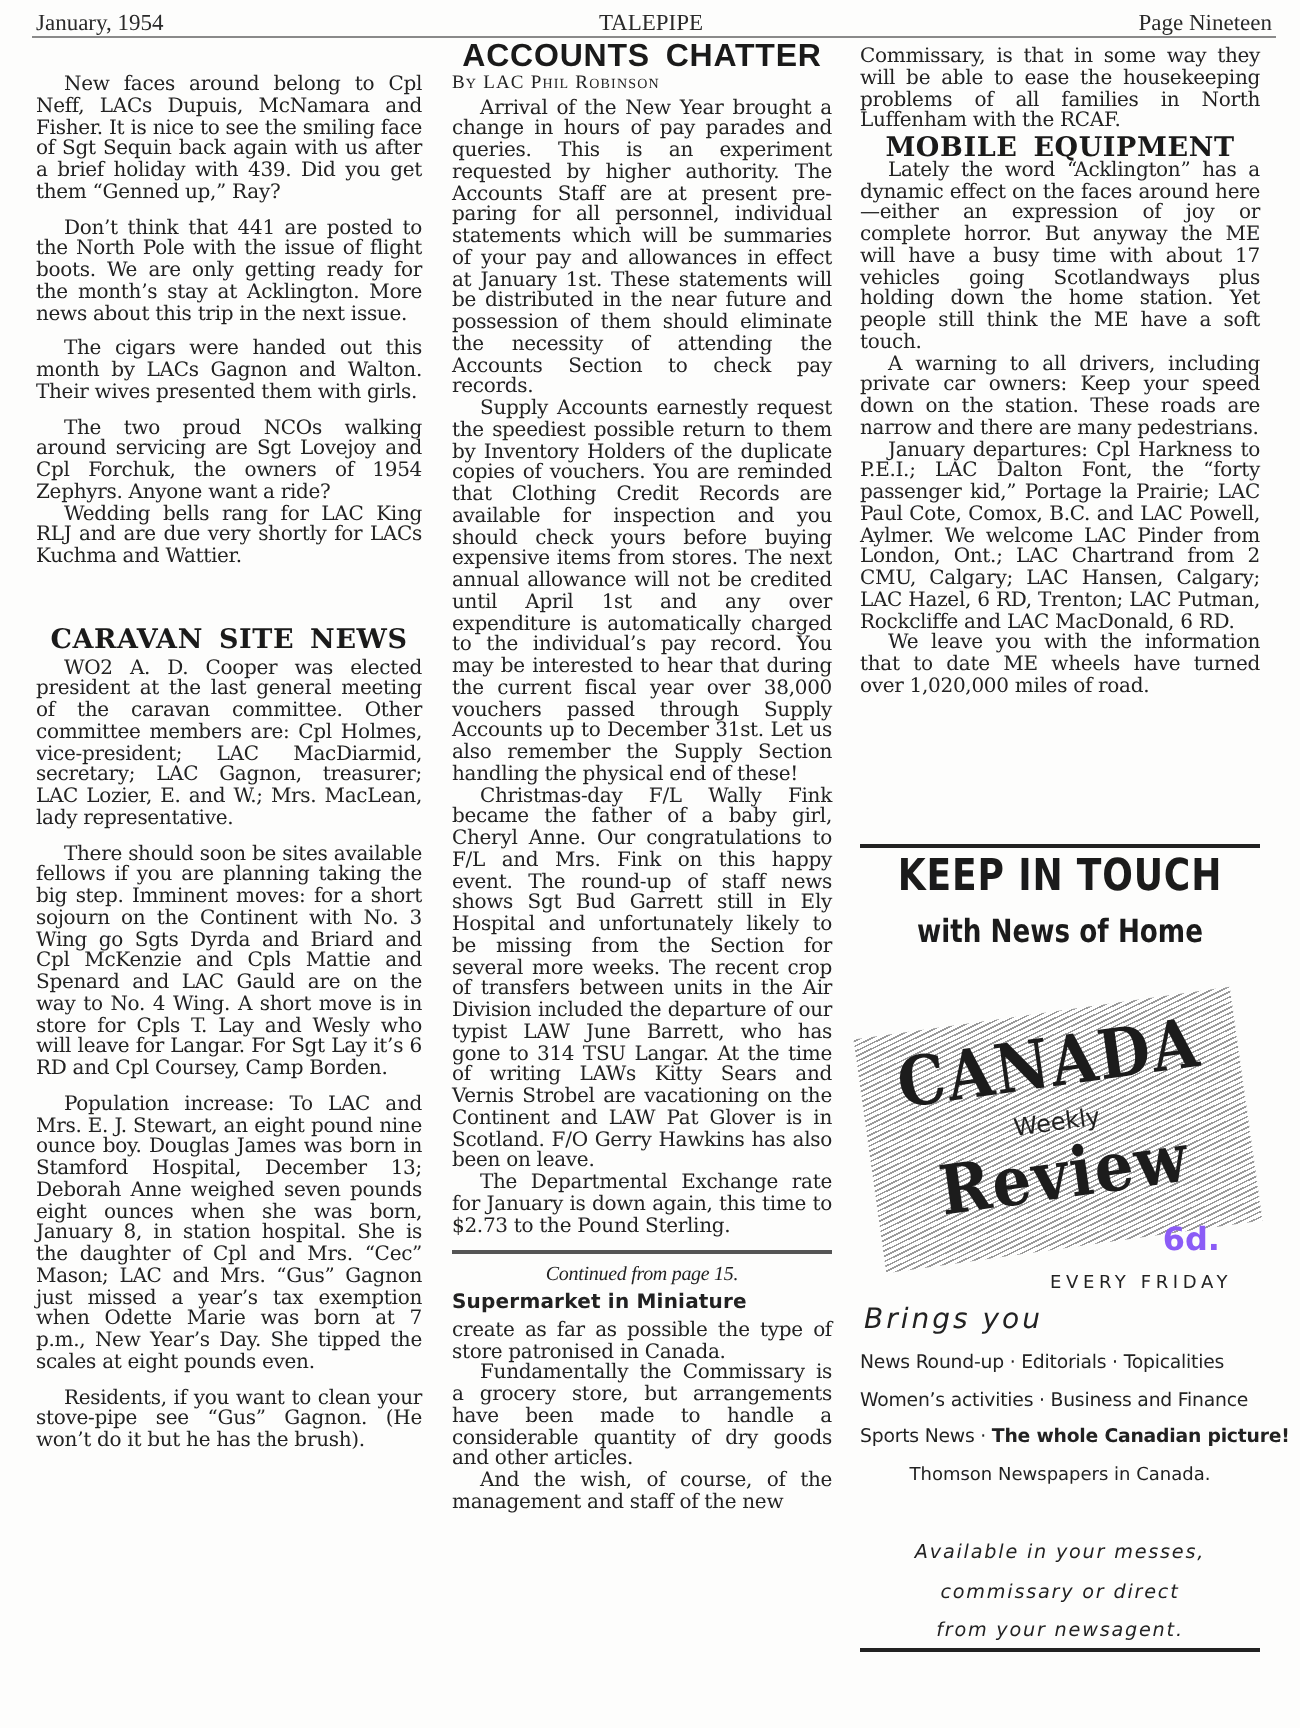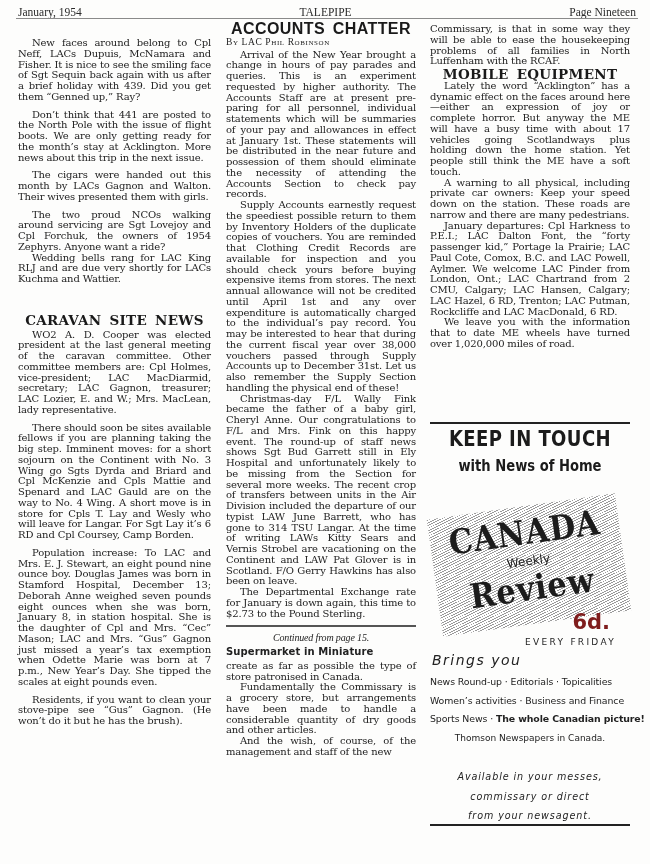--- a/index.html
+++ b/index.html
@@ -48,21 +48,21 @@
       transform: rotate(-8deg); transform-origin: center;
       background: repeating-linear-gradient(-18deg, #ffffff 0px, #ffffff 1.6px, #9a9a9a 1.6px, #9a9a9a 2.4px); }
     .mast-canada { position: absolute; left: 0; right: 0; top: 6px; text-align: center;
       font-family: "DejaVu Serif", serif; font-weight: bold; font-size: 34px; letter-spacing: 1px; color: #1c1c1c;
       transform: scaleX(0.88); }
     .mast-weekly { position: absolute; left: 0; right: 0; top: 48px; text-align: center;
       font-family: "DejaVu Sans", sans-serif; font-size: 12px; color: #222; background: transparent; }
     .mast-review { position: absolute; left: 0; right: 0; top: 62px; text-align: center;
       font-family: "DejaVu Serif", serif; font-weight: bold; font-size: 34px; letter-spacing: 1px; color: #1c1c1c;
       transform: scaleX(0.9); }
-    .ad-price { position: absolute; right: 20px; top: 188px; font-family: "DejaVu Sans", sans-serif; font-weight: bold; font-size: 21px; color: #7f1d1d; }
+    .ad-price { position: absolute; right: 20px; top: 188px; font-family: "DejaVu Sans", sans-serif; font-weight: bold; font-size: 16px; color: #8b5cf6; }
     .ad-every { position: absolute; right: 14px; top: 215px; font-family: "DejaVu Sans", sans-serif; font-size: 9px; letter-spacing: 2.3px; color: #222; padding-left: 42px; }
     .ad-brings { position: absolute; left: 2px; top: 230px; font-family: "DejaVu Sans", sans-serif; font-style: italic; font-size: 14px; letter-spacing: 1.5px; color: #222; }
     .ad-line { position: absolute; left: 0; font-family: "DejaVu Sans", sans-serif; font-size: 9.4px; color: #222; white-space: nowrap; letter-spacing: -0.1px; }
     .ad-line-1 { top: 254px; }
     .ad-line-2 { top: 273px; }
     .ad-line-3 { top: 291px; }
     .ad-line .bi { font-weight: bold; }
     .ad-virtual { position: absolute; left: 0; right: 0; top: 310px; text-align: center;
       font-family: "DejaVu Sans", sans-serif; font-size: 9px; line-height: 12px; color: #222; }
     .ad-avail { position: absolute; left: 0; right: 0; top: 345px; text-align: center;
@@ -113,21 +113,21 @@
       <p>Fundamentally the Commissary is a grocery store, but arrange­ments have been made to handle a considerable quantity of dry goods and other articles.</p>
       <p>And the wish, of course, of the management and staff of the new</p>
     </div>
   </div>
 
   <div class="col col-3">
     <p class="lead">Commissary, is that in some way they will be able to ease the house­keeping problems of all families in North Luffenham with the RCAF.</p>
     <div class="mobile">
       <div class="section-heading" style="margin-top:2px;margin-bottom:1px;">MOBILE EQUIPMENT</div>
       <p>Lately the word “Acklington” has a dynamic effect on the faces around here—either an expression of joy or complete horror. But any­way the ME will have a busy time with about 17 vehicles going Scot­landways plus holding down the home station. Yet people still think the ME have a soft touch.</p>
-      <p>A warning to all physical, in­cluding private car owners: Keep your speed down on the station. These roads are narrow and there are many pedestrians.</p>
+      <p>A warning to all drivers, in­cluding private car owners: Keep your speed down on the station. These roads are narrow and there are many pedestrians.</p>
       <p>January departures: Cpl Hark­ness to P.E.I.; LAC Dalton Font, the “forty passenger kid,” Portage la Prairie; LAC Paul Cote, Comox, B.C. and LAC Powell, Aylmer. We welcome LAC Pinder from London, Ont.; LAC Chartrand from 2 CMU, Calgary; LAC Hansen, Calgary; LAC Hazel, 6 RD, Trenton; LAC Putman, Rockcliffe and LAC MacDonald, 6 RD.</p>
       <p>We leave you with the informa­tion that to date ME wheels have turned over 1,020,000 miles of road.</p>
     </div>
   </div>
 
   <div class="ad">
     <div class="ad-rule-top"></div>
     <div class="ad-headline">KEEP IN TOUCH</div>
     <div class="ad-sub">with News of Home</div>
     <div class="masthead">

